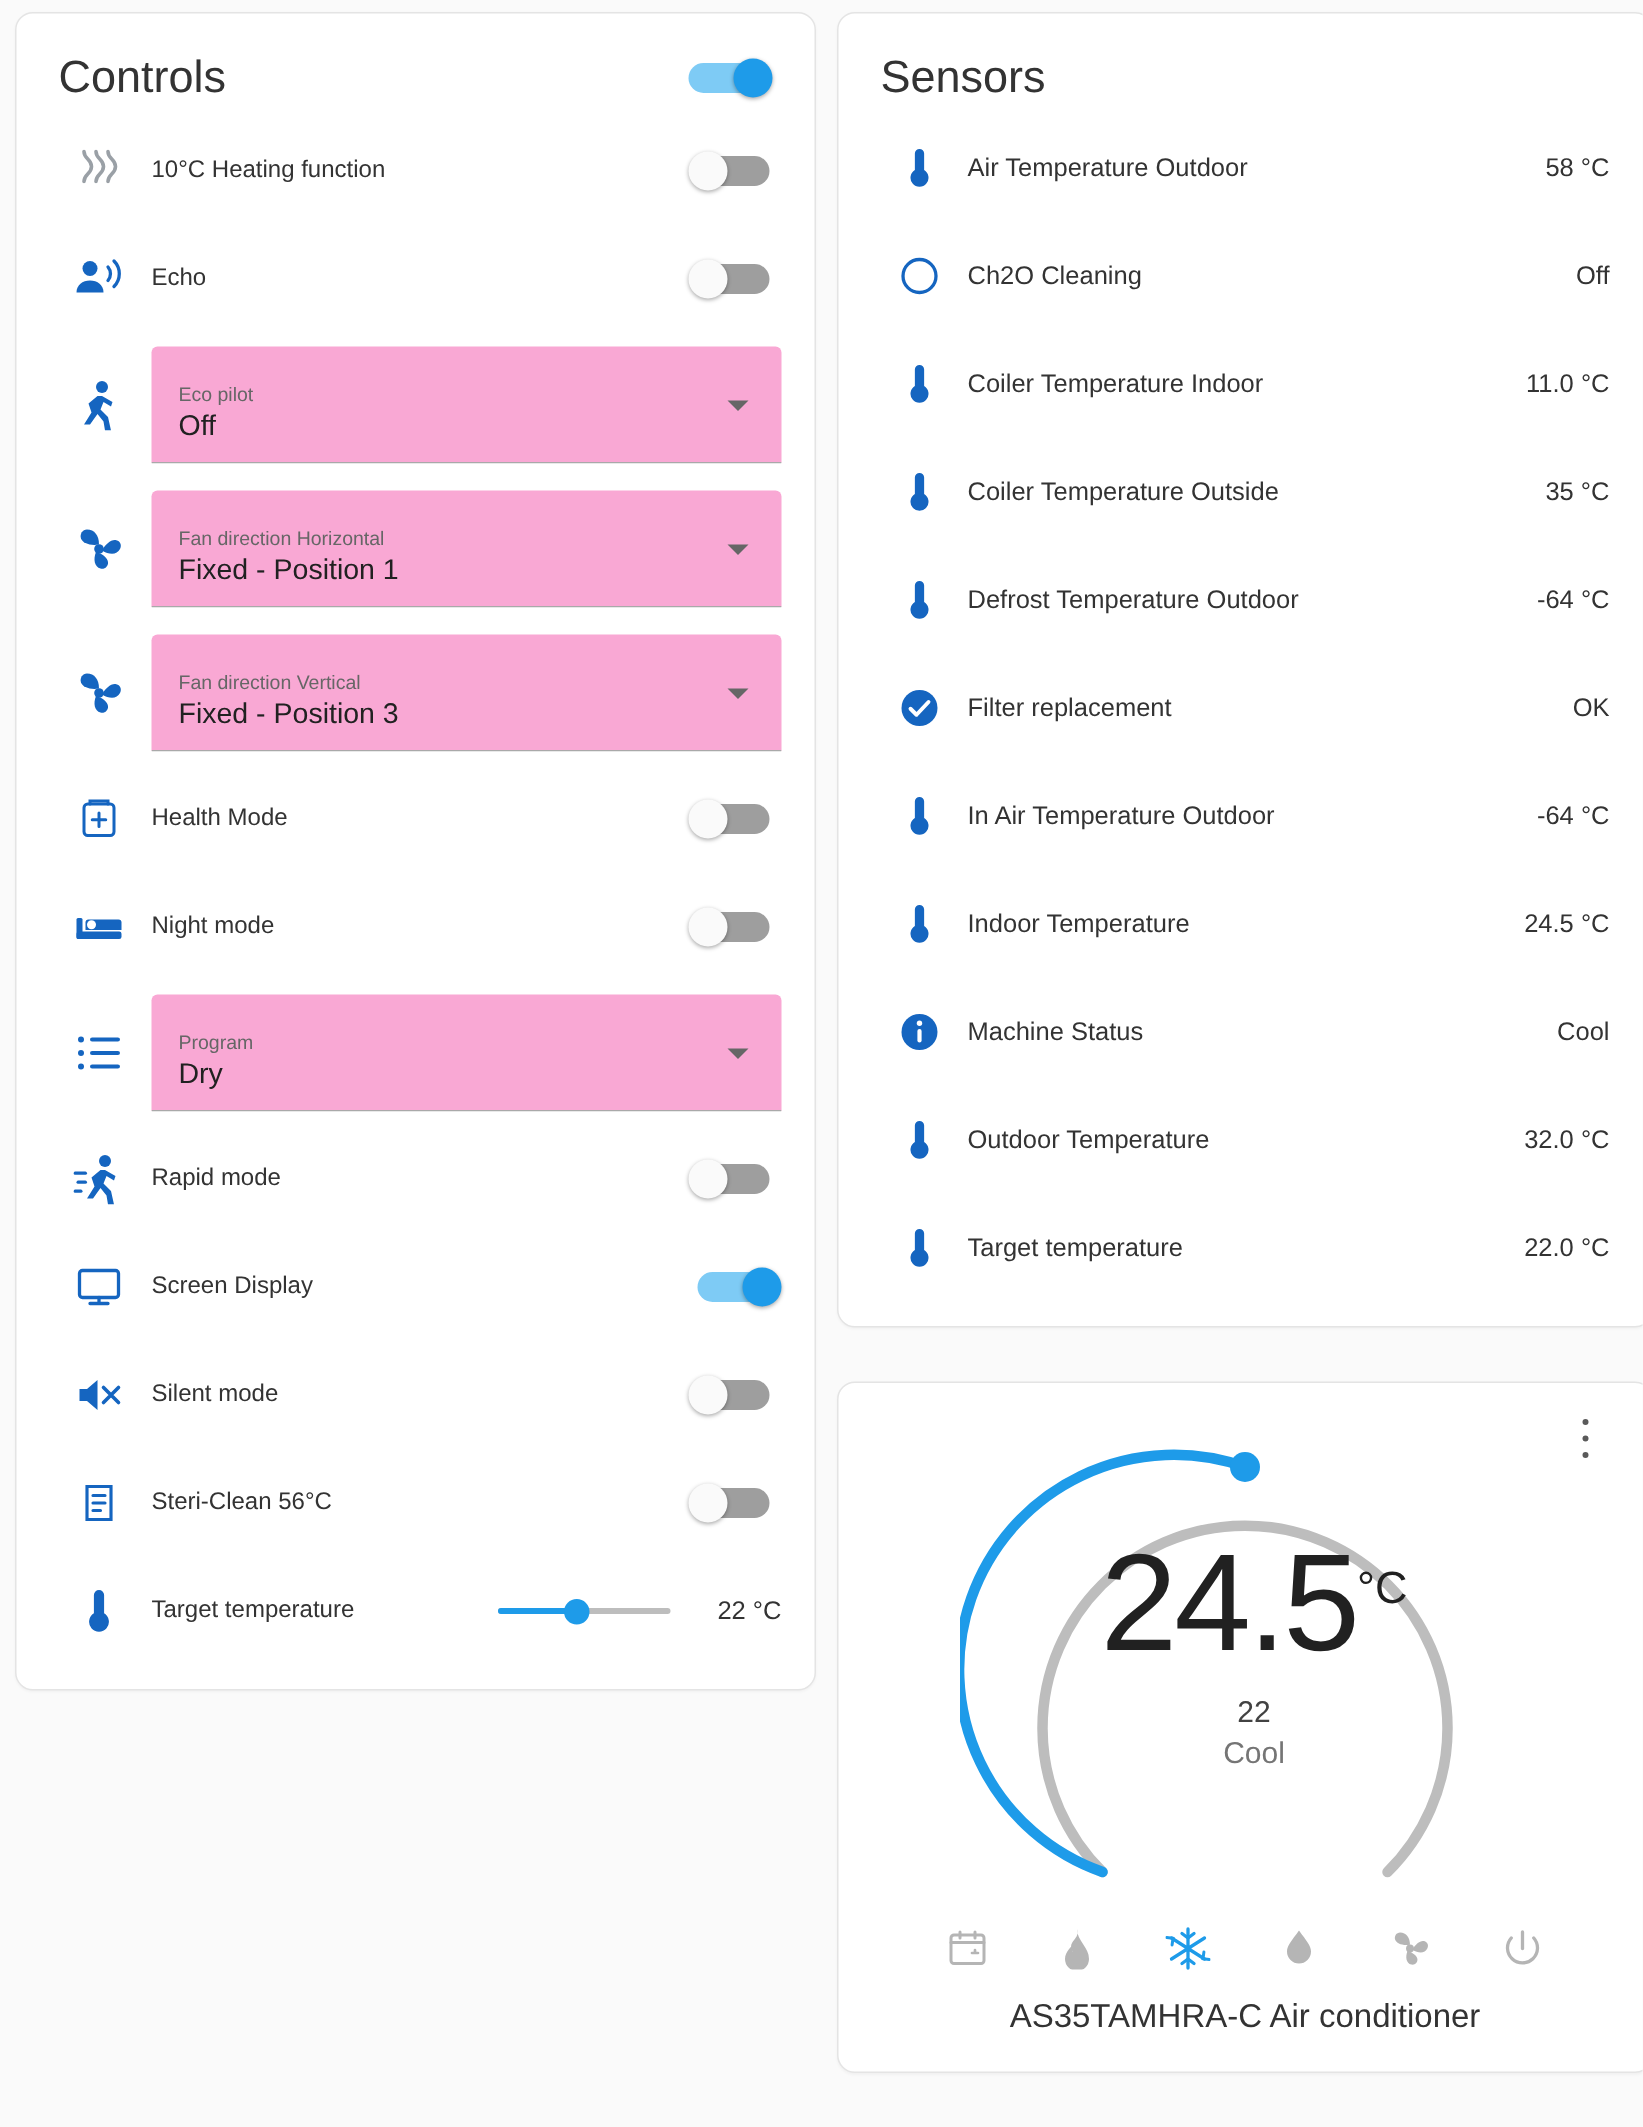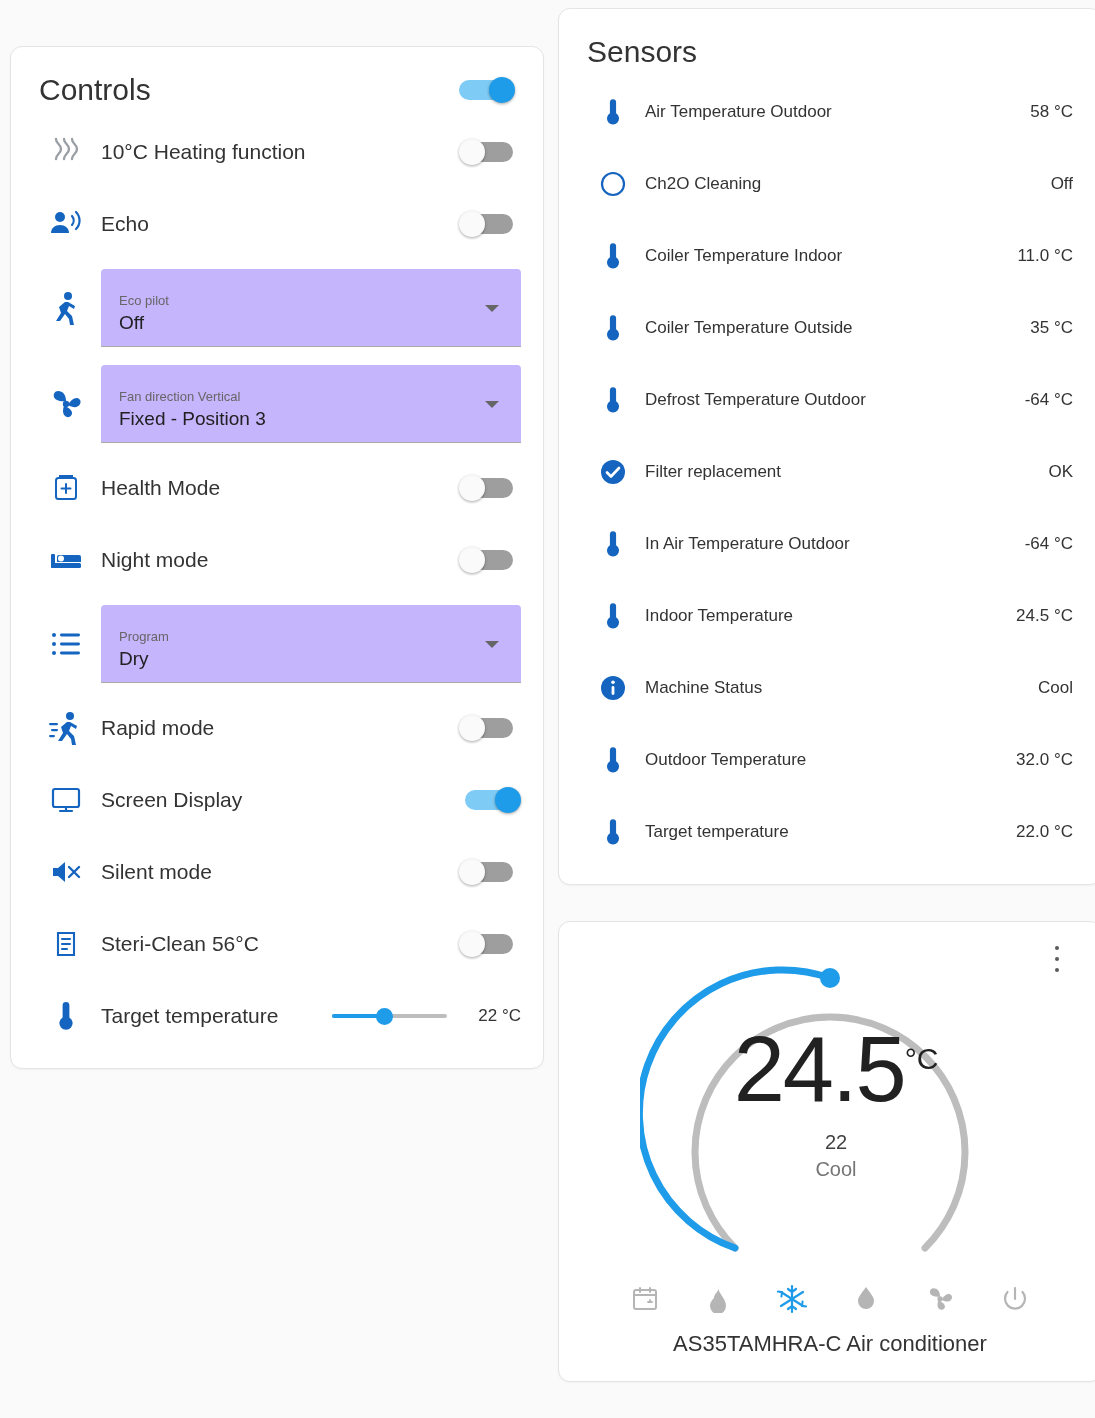--- a/index.html
+++ b/index.html
@@ -10,21 +10,21 @@
     -webkit-font-smoothing: antialiased;
   }
   body { width: 1095px; height: 1418px; position: relative; overflow: hidden; }
 
   .page {
     display: flex;
     gap: 14px;
     padding: 8px 10px;
     width: 1095px;
   }
-  .col-left { width: 534px; flex: none; margin-top: 38px; }
+  .col-left { width: 534px; flex: none; }
   .col-right { width: 544px; flex: none; display: flex; flex-direction: column; gap: 36px; }
 
   .card {
     background: #ffffff;
     border: 1px solid #e4e4e4;
     border-radius: 12px;
     box-shadow: 0 1px 2px rgba(0,0,0,0.04);
   }
 
   .card-title {
@@ -76,37 +76,37 @@
     height: 72px;
     padding: 0 22px 0 28px;
   }
   .row .ico {
     width: 54px; flex: none;
     display: flex; align-items: center; justify-content: center;
     color: #1565c0;
   }
   .row .label {
     flex: 1 1 auto;
-    font-size: 21px;
+    font-size: 16px;
     color: #333;
     padding-left: 8px;
   }
   .row .right { flex: none; display: flex; align-items: center; }
 
   
   .field-row {
     display: flex;
     align-items: center;
     padding: 0 22px 0 28px;
     height: 96px;
   }
   .field {
     flex: 1 1 auto;
     margin-left: 8px;
-    background: #c4b5fd;
+    background: #f9a8d4;
     border-bottom: 1px solid #a9a9a9;
     border-radius: 4px 4px 0 0;
     height: 78px;
     padding: 12px 14px 0 18px;
     position: relative;
     display: flex;
     flex-direction: column;
     justify-content: center;
     cursor: pointer;
   }
@@ -257,20 +257,35 @@
             <path d="M15 11l-6 5 2 6-5 8h4l5-7 4 5 1 6h4l-2-9-5-5 2-5 5 3 1-3-7-4z"></path>
           </svg>
         </div>
         <div class="field">
           <div class="flabel">Eco pilot</div>
           <div class="fvalue">Off</div>
           <div class="caret"></div>
         </div>
       </div>
 
+      <div class="field-row">
+        <div class="ico" style="width:54px;flex:none;display:flex;align-items:center;justify-content:center;color:#1565c0;">
+          <svg width="36" height="34" viewBox="0 0 36 34" fill="#1565c0">
+            <circle cx="18" cy="17" r="3.2"></circle>
+            <path d="M18 14c0-6-3-10-8-10-3 0-5 3-4 6 1 3 6 5 12 4z"></path>
+            <path d="M20 18c5 3 10 3 12-1 1.5-2.6 0-5.6-3-6-3-.4-7 3-9 7z"></path>
+            <path d="M16 19c-2 5-1 10 3 11 2.8.7 5.3-1.4 5-4.4-.3-3-4.3-5.6-8-6.6z"></path>
+          </svg>
+        </div>
+        <div class="field">
+          <div class="flabel">Fan direction Horizontal</div>
+          <div class="fvalue">Fixed - Position 1</div>
+          <div class="caret"></div>
+        </div>
+      </div>
 
       <div class="field-row">
         <div class="ico" style="width:54px;flex:none;display:flex;align-items:center;justify-content:center;color:#1565c0;">
           <svg width="36" height="34" viewBox="0 0 36 34" fill="#1565c0">
             <circle cx="18" cy="17" r="3.2"></circle>
             <path d="M18 14c0-6-3-10-8-10-3 0-5 3-4 6 1 3 6 5 12 4z"></path>
             <path d="M20 18c5 3 10 3 12-1 1.5-2.6 0-5.6-3-6-3-.4-7 3-9 7z"></path>
             <path d="M16 19c-2 5-1 10 3 11 2.8.7 5.3-1.4 5-4.4-.3-3-4.3-5.6-8-6.6z"></path>
           </svg>
         </div>

